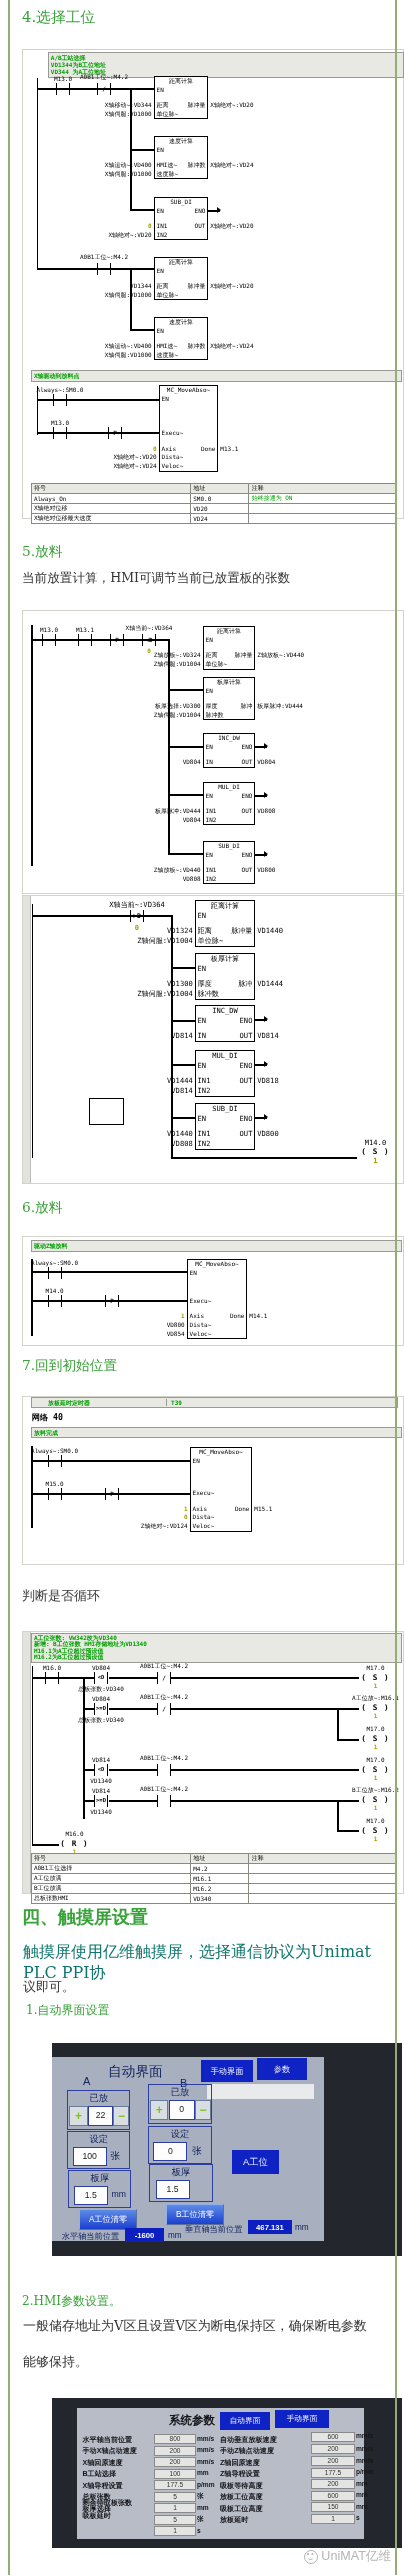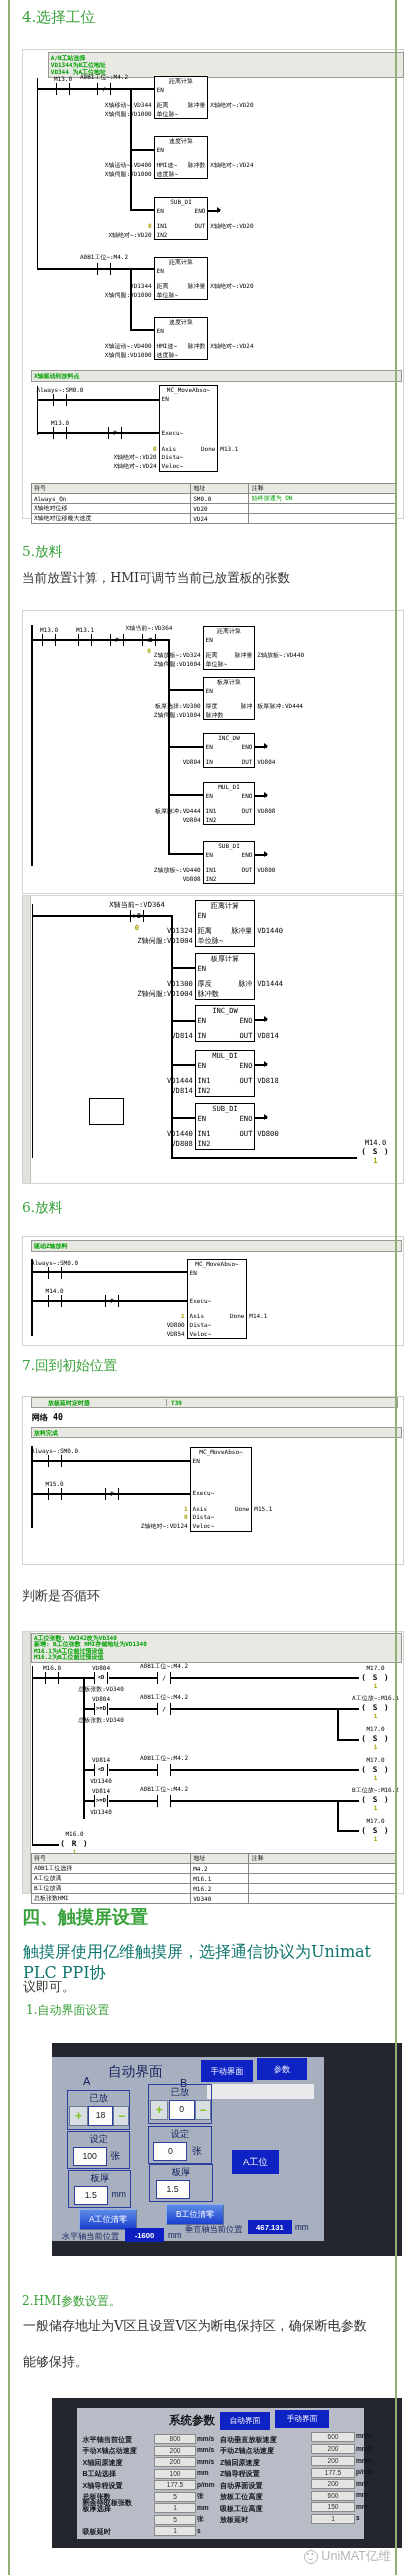--- a/index.html
+++ b/index.html
@@ -706,21 +706,21 @@
     <div class="abs navy" style="left:56px;top:5.5px;font-size:13.7px">自动界面</div>
     <div class="abs navy" style="left:31px;top:17.5px;font-size:11px">A</div>
     <div class="abs navy" style="left:128px;top:19.7px;font-size:11px">B</div>
     <div class="hbtn" style="left:149px;top:3.3px;width:52px;height:22px">手动界面</div>
     <div class="hbtn" style="left:205px;top:1.1px;width:50px;height:22px">参数</div>
     <div class="abs" style="left:155px;top:27px;width:107px;height:15.3px;background:#e9eaec"></div>
 
     <div class="hmibox" style="left:15.3px;top:33px;width:61px;height:38px">
       <div class="cap">已放</div>
       <div class="pm" style="left:1.1px;top:15.3px;width:16.4px;height:17.5px">+</div>
-      <div class="hfield" style="left:19.7px;top:15.3px;width:23px;height:17.5px;line-height:17.5px;font-size:8.7px">18</div>
+      <div class="hfield" style="left:19.7px;top:15.3px;width:23px;height:17.5px;line-height:17.5px;font-size:8.7px">22</div>
       <div class="pm" style="left:45px;top:15.3px;width:14.2px;height:17.5px">−</div>
     </div>
     <div class="hmibox" style="left:96px;top:27px;width:62px;height:38px">
       <div class="cap">已放</div>
       <div class="pm" style="left:1.1px;top:15.3px;width:16.4px;height:17.5px">+</div>
       <div class="hfield" style="left:19.7px;top:15.3px;width:24px;height:17.5px;line-height:17.5px;font-size:8.7px">0</div>
       <div class="pm" style="left:46px;top:15.3px;width:14.2px;height:17.5px">−</div>
     </div>
     <div class="hmibox" style="left:15.3px;top:74px;width:61px;height:36px">
       <div class="cap">设定</div>
@@ -781,37 +781,37 @@
       <span class="p2u" style="left:120px;top:73px">p/mm</span>
     <span class="p2lab" style="left:5.5px;top:84px">总板张数</span>
       <div class="p2f" style="left:77px;top:84px;width:40px;height:8.7px">5</div>
       <span class="p2u" style="left:120px;top:84px">张</span>
     <span class="p2lab" style="left:5.5px;top:96px">板厚选择</span>
       <div class="p2f" style="left:77px;top:95px;width:40px;height:8.7px">1</div>
       <span class="p2u" style="left:120px;top:96px">mm</span>
     <span class="p2lab" style="left:5.5px;top:90px">剩余待取板张数</span>
       <div class="p2f" style="left:77px;top:107px;width:40px;height:8.7px">5</div>
       <span class="p2u" style="left:120px;top:107px">张</span>
-    <span class="p2lab" style="left:5.5px;top:119px">吸板延时</span>
+    <span class="p2lab" style="left:5.5px;top:103px">吸板延时</span>
       <div class="p2f" style="left:77px;top:118px;width:40px;height:8.7px">1</div>
       <span class="p2u" style="left:120px;top:119px">s</span>
 
     <span class="p2lab" style="left:143px;top:27px">自动垂直放板速度</span>
       <div class="p2f" style="left:234px;top:24px;width:42px;height:8.7px">600</div>
       <span class="p2u" style="left:279px;top:24.6px">mm/s</span>
     <span class="p2lab" style="left:143px;top:38px">手动Z轴点动速度</span>
       <div class="p2f" style="left:234px;top:36px;width:42px;height:8.7px">200</div>
       <span class="p2u" style="left:279px;top:37px">mm/s</span>
     <span class="p2lab" style="left:143px;top:50px">Z轴回原速度</span>
       <div class="p2f" style="left:234px;top:48px;width:42px;height:8.7px">200</div>
       <span class="p2u" style="left:279px;top:49px">mm/s</span>
     <span class="p2lab" style="left:143px;top:61px">Z轴导程设置</span>
       <div class="p2f" style="left:234px;top:60px;width:42px;height:8.7px">177.5</div>
       <span class="p2u" style="left:279px;top:60px">p/mm</span>
-    <span class="p2lab" style="left:143px;top:73px">自动界面设置</span>
+    <span class="p2lab" style="left:143px;top:73px">吸板等待高度</span>
       <div class="p2f" style="left:234px;top:71px;width:42px;height:8.7px">200</div>
       <span class="p2u" style="left:279px;top:72px">mm</span>
     <span class="p2lab" style="left:143px;top:84px">放板工位高度</span>
       <div class="p2f" style="left:234px;top:83px;width:42px;height:8.7px">600</div>
       <span class="p2u" style="left:279px;top:83px">mm</span>
     <span class="p2lab" style="left:143px;top:96px">吸板工位高度</span>
       <div class="p2f" style="left:234px;top:94px;width:42px;height:8.7px">150</div>
       <span class="p2u" style="left:279px;top:95px">mm</span>
     <span class="p2lab" style="left:143px;top:107px">放板延时</span>
       <div class="p2f" style="left:234px;top:106px;width:42px;height:8.7px">1</div>

